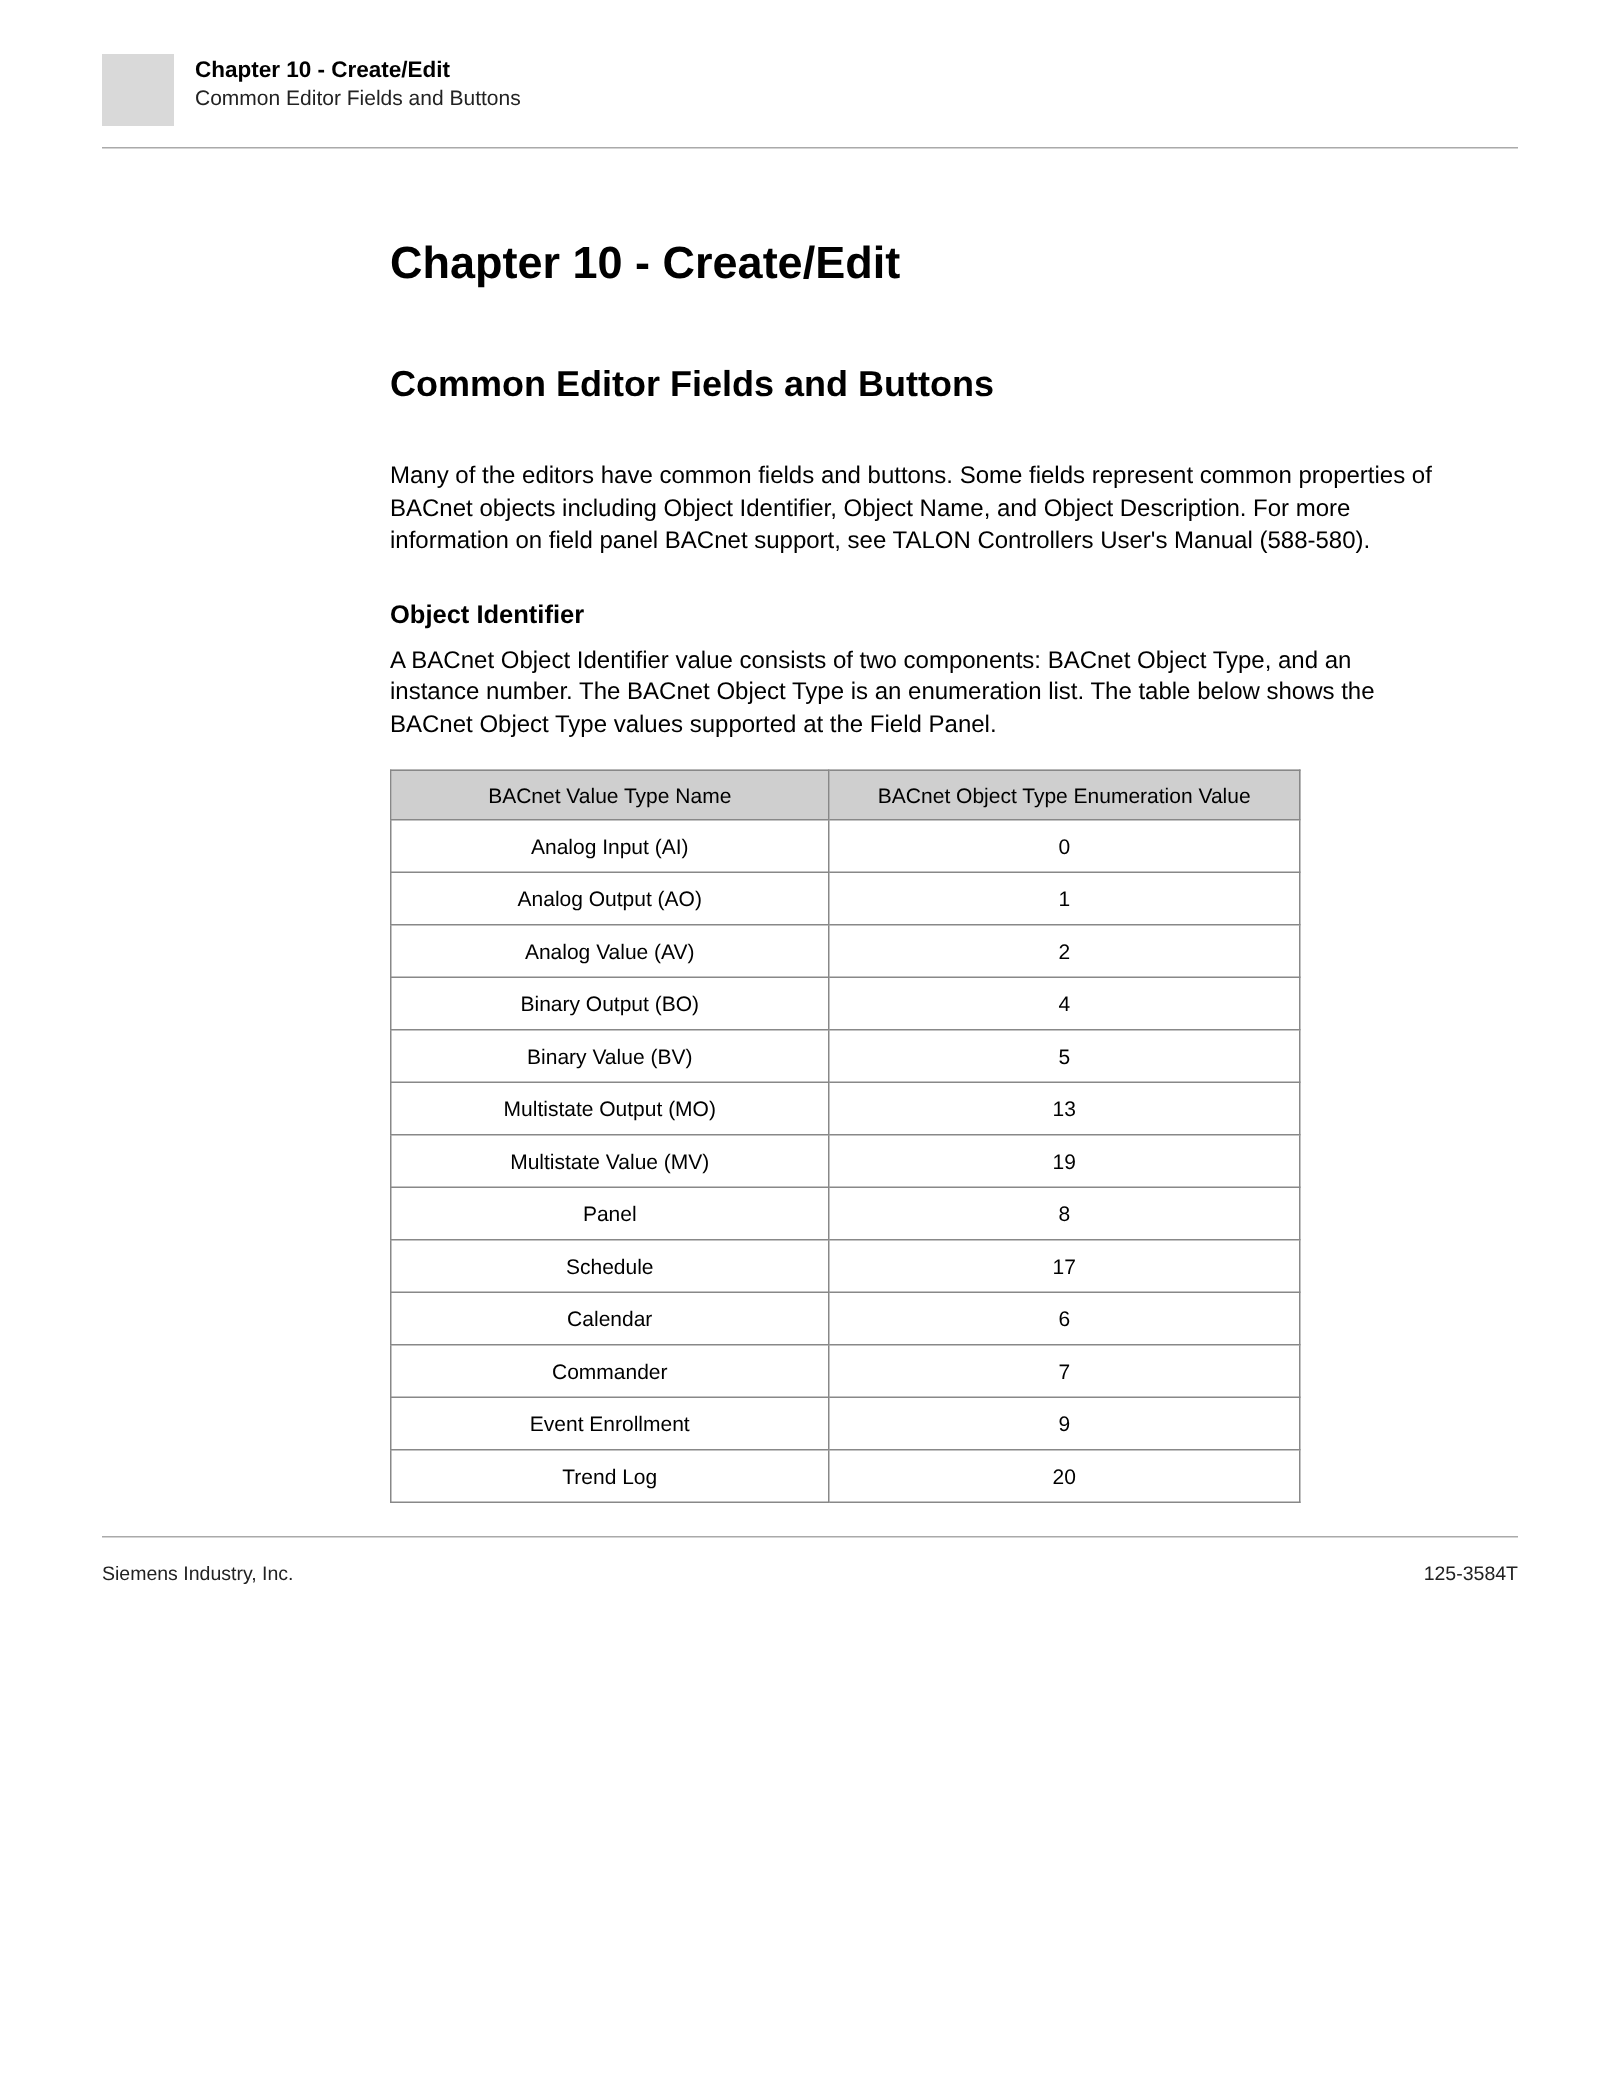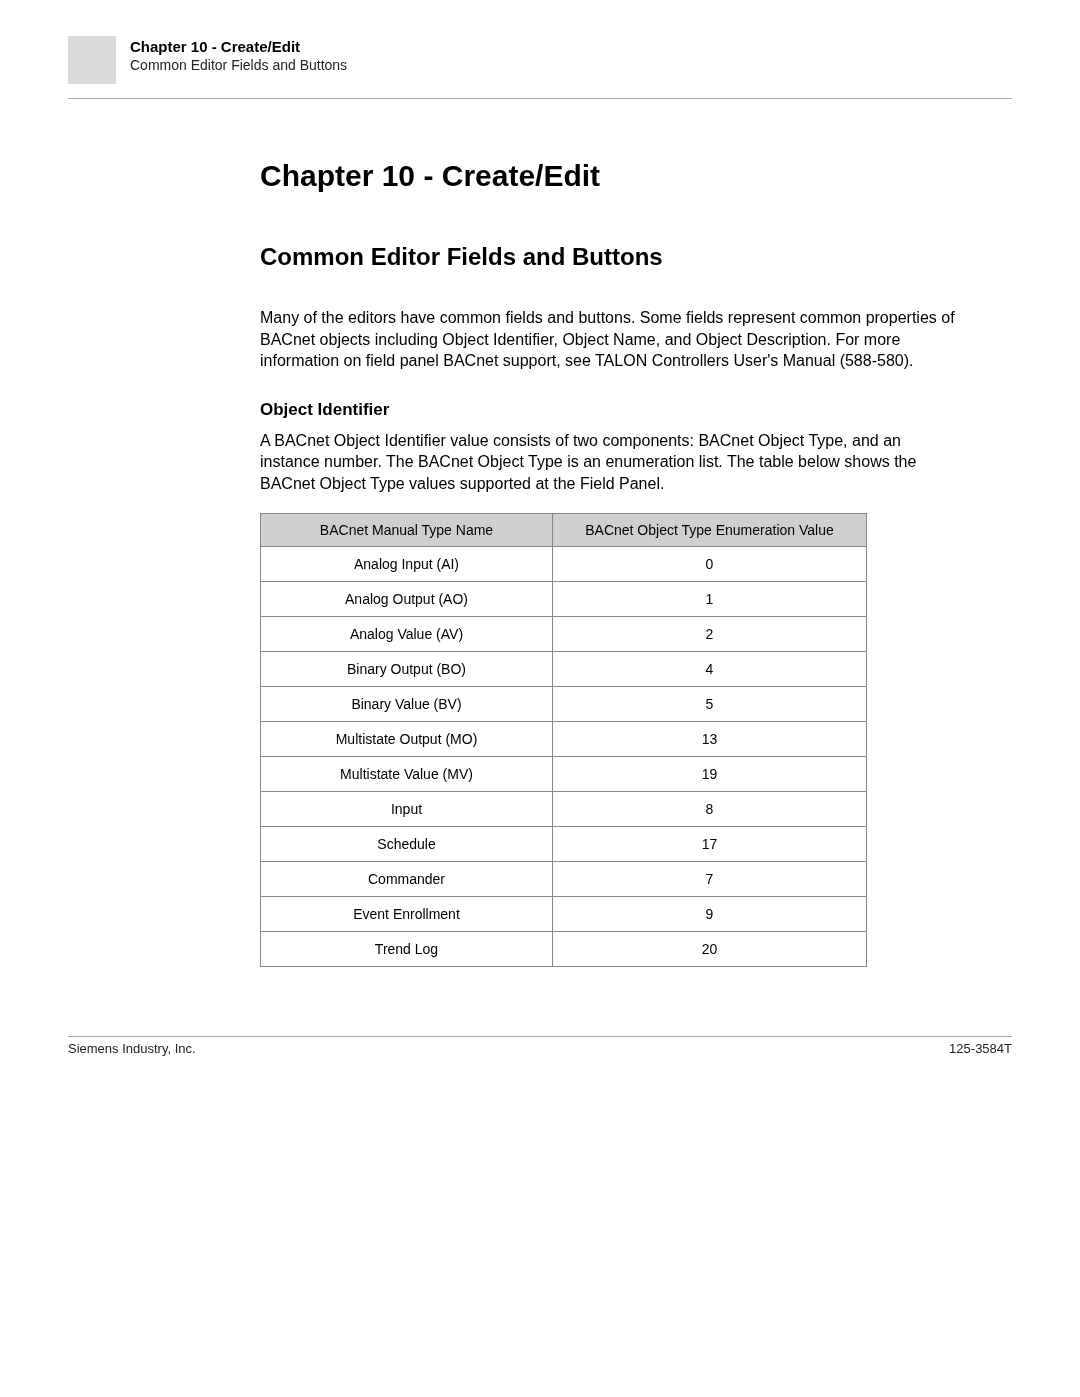--- a/index.html
+++ b/index.html
@@ -100,21 +100,21 @@
     bottom: 24px;
   }
   .footer-page {
     font-size: 13px;
     margin-bottom: 2px;
   }
   .footer-line {
     border-top: 1px solid #aaa;
     display: flex;
     justify-content: space-between;
-    padding-top: 4px;
+    padding-top: 16px;
     font-size: 13px;
     color: #222;
   }
 </style>
 </head>
 <body>
 
 <div class="page">
 
   <div class="header-row">
@@ -132,21 +132,21 @@
     <div class="subsection-title">Object Identifier</div>
     <div class="sub-paragraph">A BACnet Object Identifier value consists of two components: BACnet Object Type, and an instance number. The BACnet Object Type is an enumeration list. The table below shows the BACnet Object Type values supported at the Field Panel.</div>
 
     <table class="object-table">
       <colgroup>
         <col class="col-name">
         <col class="col-val">
       </colgroup>
       <thead>
         <tr>
-          <th>BACnet Manual Type Name</th>
+          <th>BACnet Value Type Name</th>
           <th>BACnet Object Type Enumeration Value</th>
         </tr>
       </thead>
       <tbody id="table-body">
           <tr>
             <td>Analog Input (AI)</td>
             <td>0</td>
           </tr>
           <tr>
             <td>Analog Output (AO)</td>
@@ -166,26 +166,30 @@
           </tr>
           <tr>
             <td>Multistate Output (MO)</td>
             <td>13</td>
           </tr>
           <tr>
             <td>Multistate Value (MV)</td>
             <td>19</td>
           </tr>
           <tr>
-            <td>Input</td>
+            <td>Panel</td>
             <td>8</td>
           </tr>
           <tr>
             <td>Schedule</td>
             <td>17</td>
+          </tr>
+          <tr>
+            <td>Calendar</td>
+            <td>6</td>
           </tr>
           <tr>
             <td>Commander</td>
             <td>7</td>
           </tr>
           <tr>
             <td>Event Enrollment</td>
             <td>9</td>
           </tr>
           <tr>

